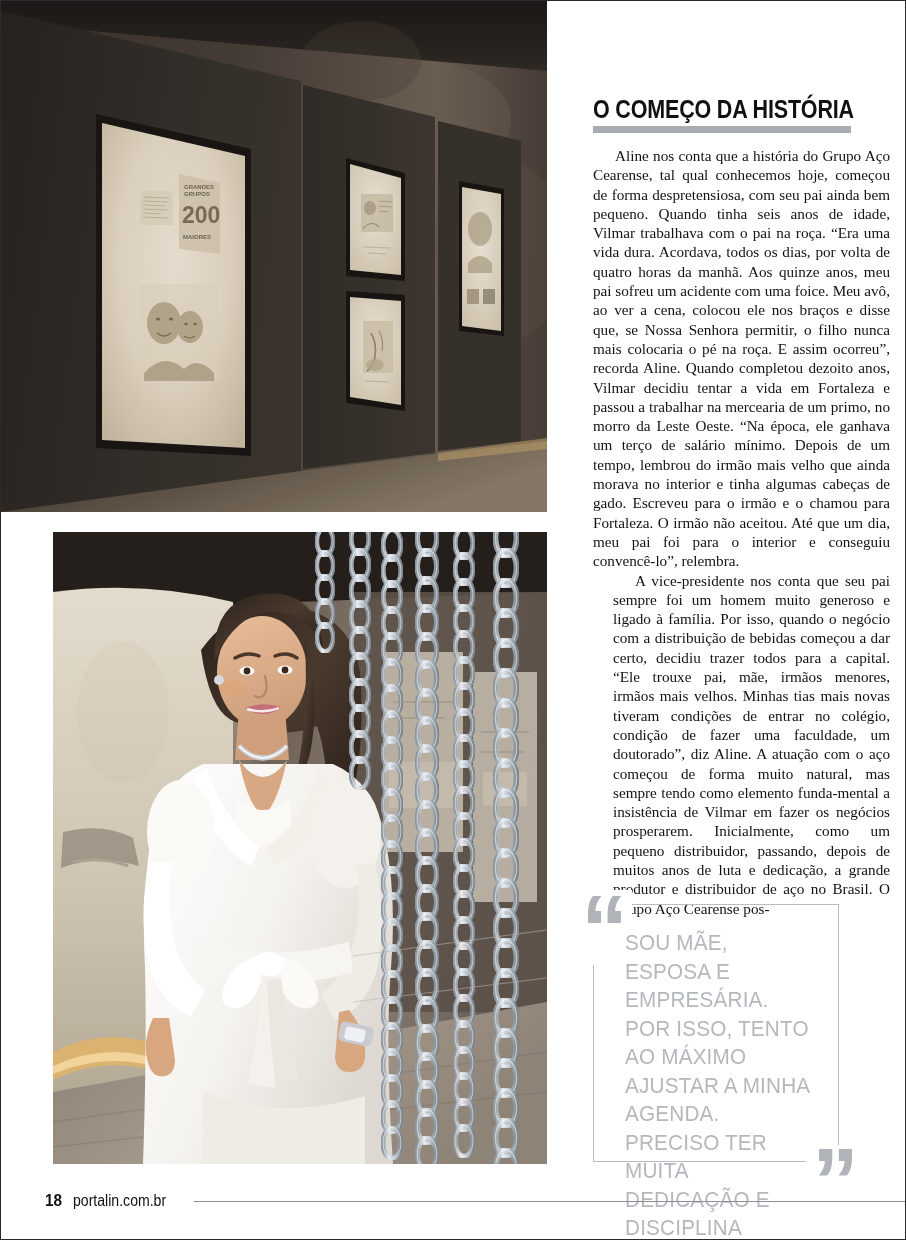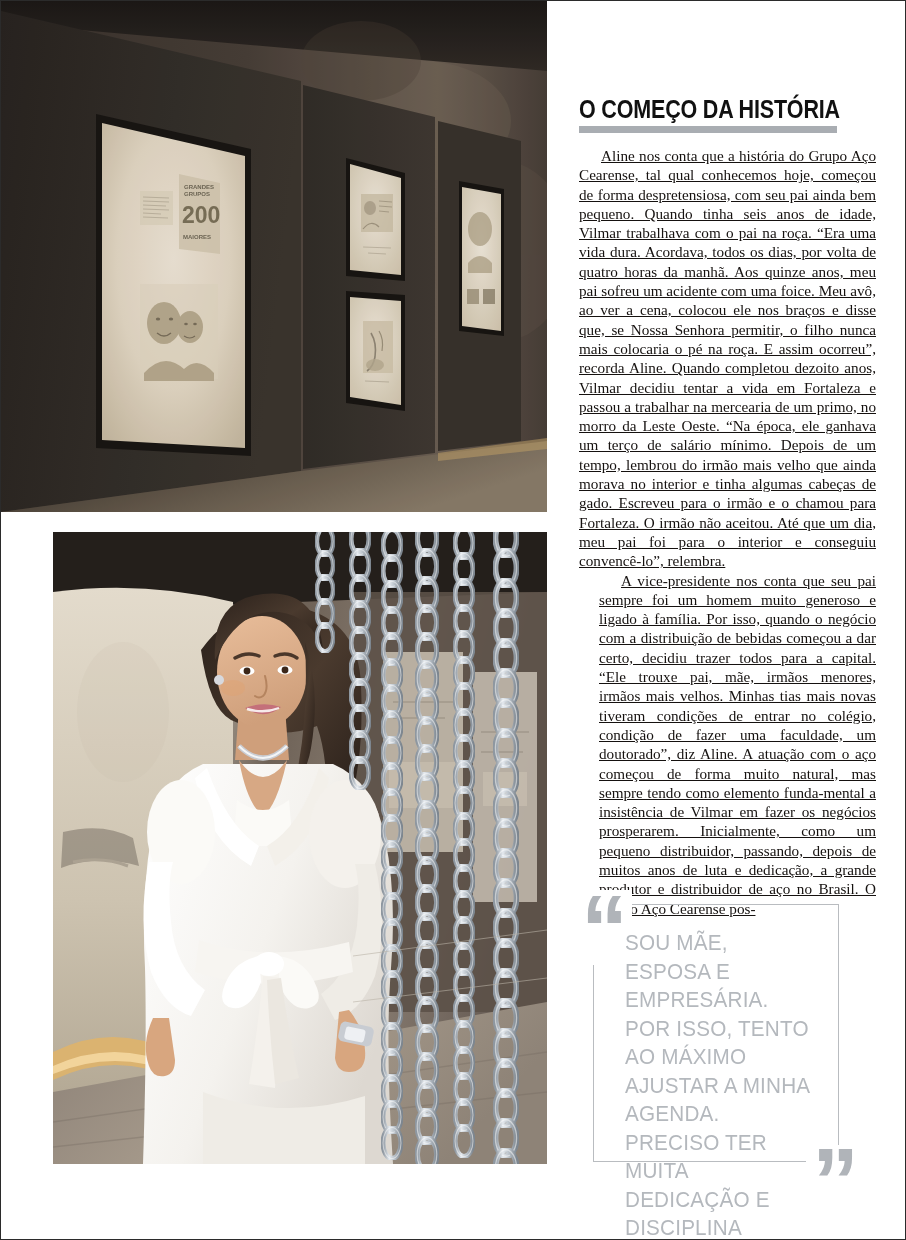--- a/index.html
+++ b/index.html
@@ -35,21 +35,21 @@
     width: 494px;
     height: 632px;
     overflow: hidden;
     background: #3a332c;
   }
   .photo-gallery svg, .photo-portrait svg { display: block; }
 
   
   .column {
     position: absolute;
-    left: 578px;
+    left: 592px;
     top: 96px;
     width: 297px;
   }
   .headline {
     font-family: "Liberation Sans Narrow", "Liberation Sans", sans-serif;
     font-weight: bold;
     font-size: 25px;
     letter-spacing: -0.2px;
     color: #111111;
     line-height: 1.0;
@@ -68,21 +68,21 @@
     font-family: "Liberation Serif", serif;
     font-size: 15.2px;
     line-height: 19.3px;
     color: #15110f;
     text-align: justify;
     text-justify: inter-word;
     hyphens: manual;
     margin: 0;
   }
   .body-text + .body-text { margin-top: 0; margin-left: 20px; }
-  .body-text.indent { text-indent: 22px; text-decoration: underline; }
+  .body-text.indent { text-indent: 22px; }
 
   
   .pullquote {
     position: absolute;
     left: 592px;
     top: 903px;
     width: 246px;
     height: 258px;
   }
   .pq-frame {
@@ -593,14 +593,19 @@
     <p class="body-text indent">A vice-presidente nos conta que seu pai sempre foi um homem muito generoso e ligado à família. Por isso, quando o negócio com a distribuição de bebidas começou a dar certo, decidiu trazer todos para a capital. “Ele trouxe pai, mãe, irmãos menores, irmãos mais velhos. Minhas tias mais novas tiveram condições de entrar no colégio, condição de fazer uma faculdade, um doutorado”, diz Aline. A atuação com o aço começou de forma muito natural, mas sempre tendo como elemento funda-mental a insistência de Vilmar em fazer os negócios prosperarem. Inicialmente, como um pequeno distribuidor, passando, depois de muitos anos de luta e dedicação, a grande produtor e distribuidor de aço no Brasil. O Grupo Aço Cearense pos-</p>
   </div>
 
   <div class="pullquote">
     <div class="pq-frame"></div>
     <div class="pq-mark pq-open">“</div>
     <div class="pq-text">Sou mãe, esposa e empresária. Por isso, tento ao máximo ajustar a minha agenda. Preciso ter muita dedicação e disciplina sempre</div>
     <div class="pq-mark pq-close">”</div>
   </div>
 
+  <div class="footer">
+    <span class="footer-page">18</span>
+    <span class="footer-site">portalin.com.br</span>
+    <span class="footer-rule"></span>
+  </div>
 
 </div>
 
 </body></html>

